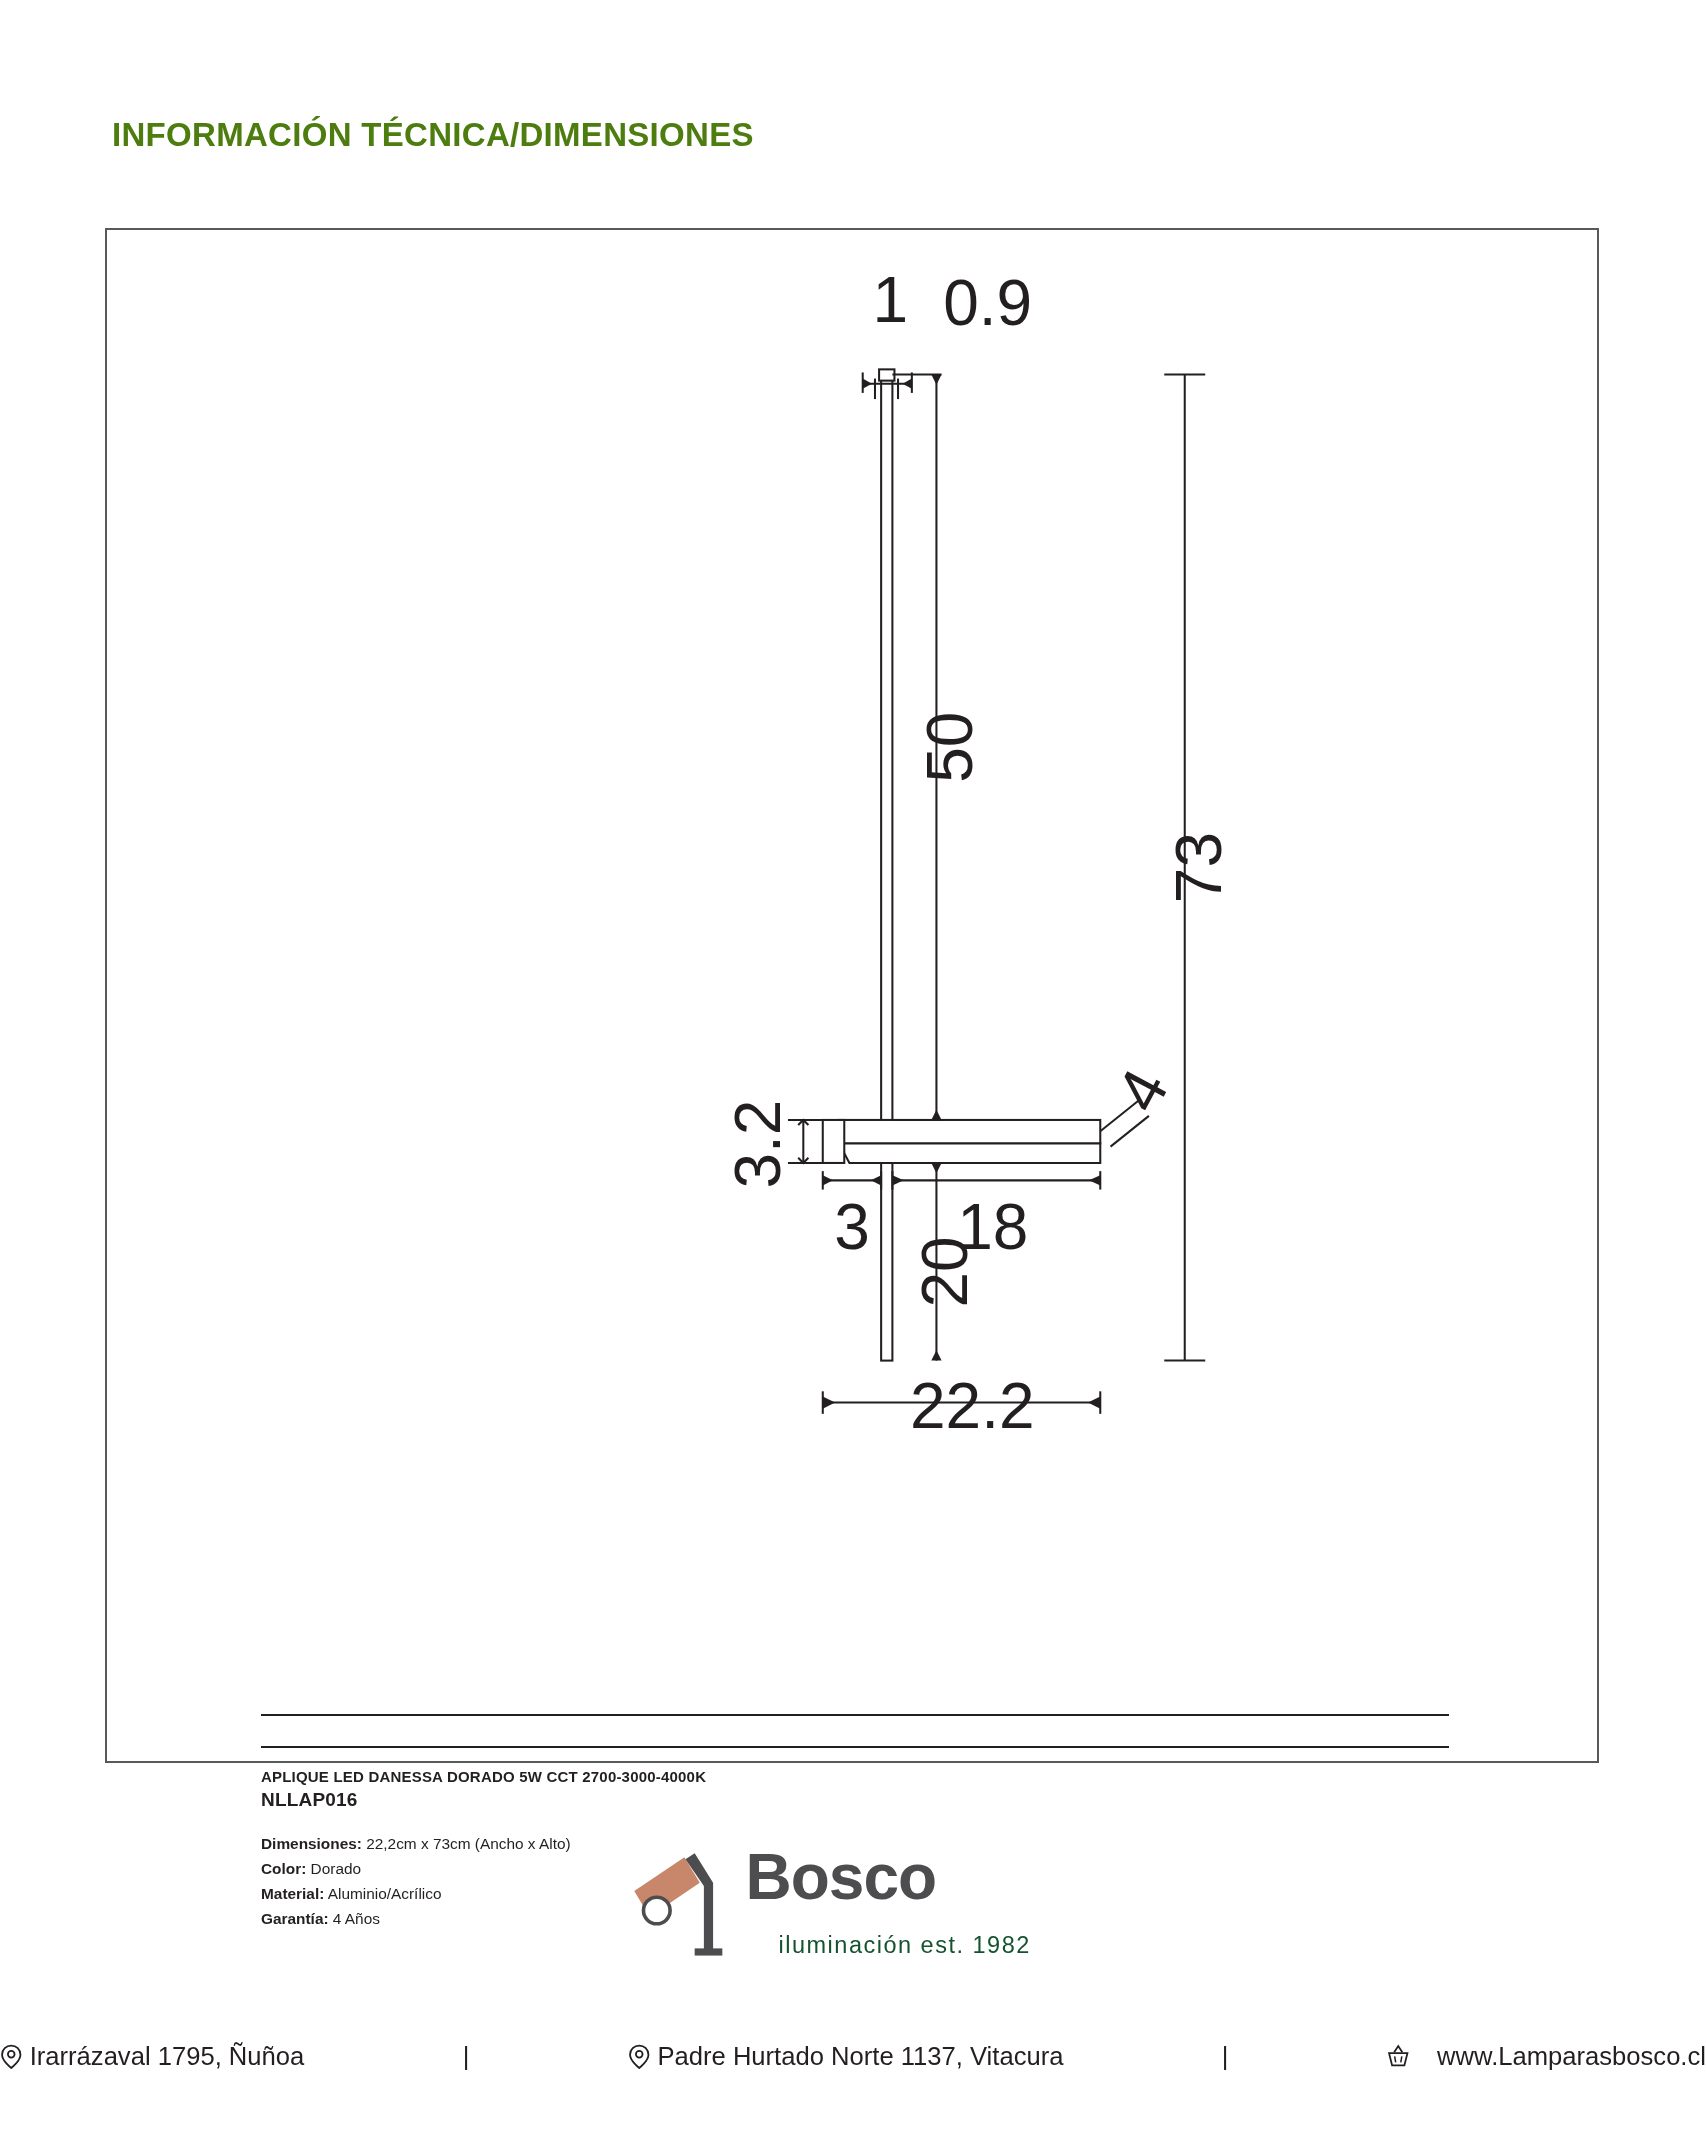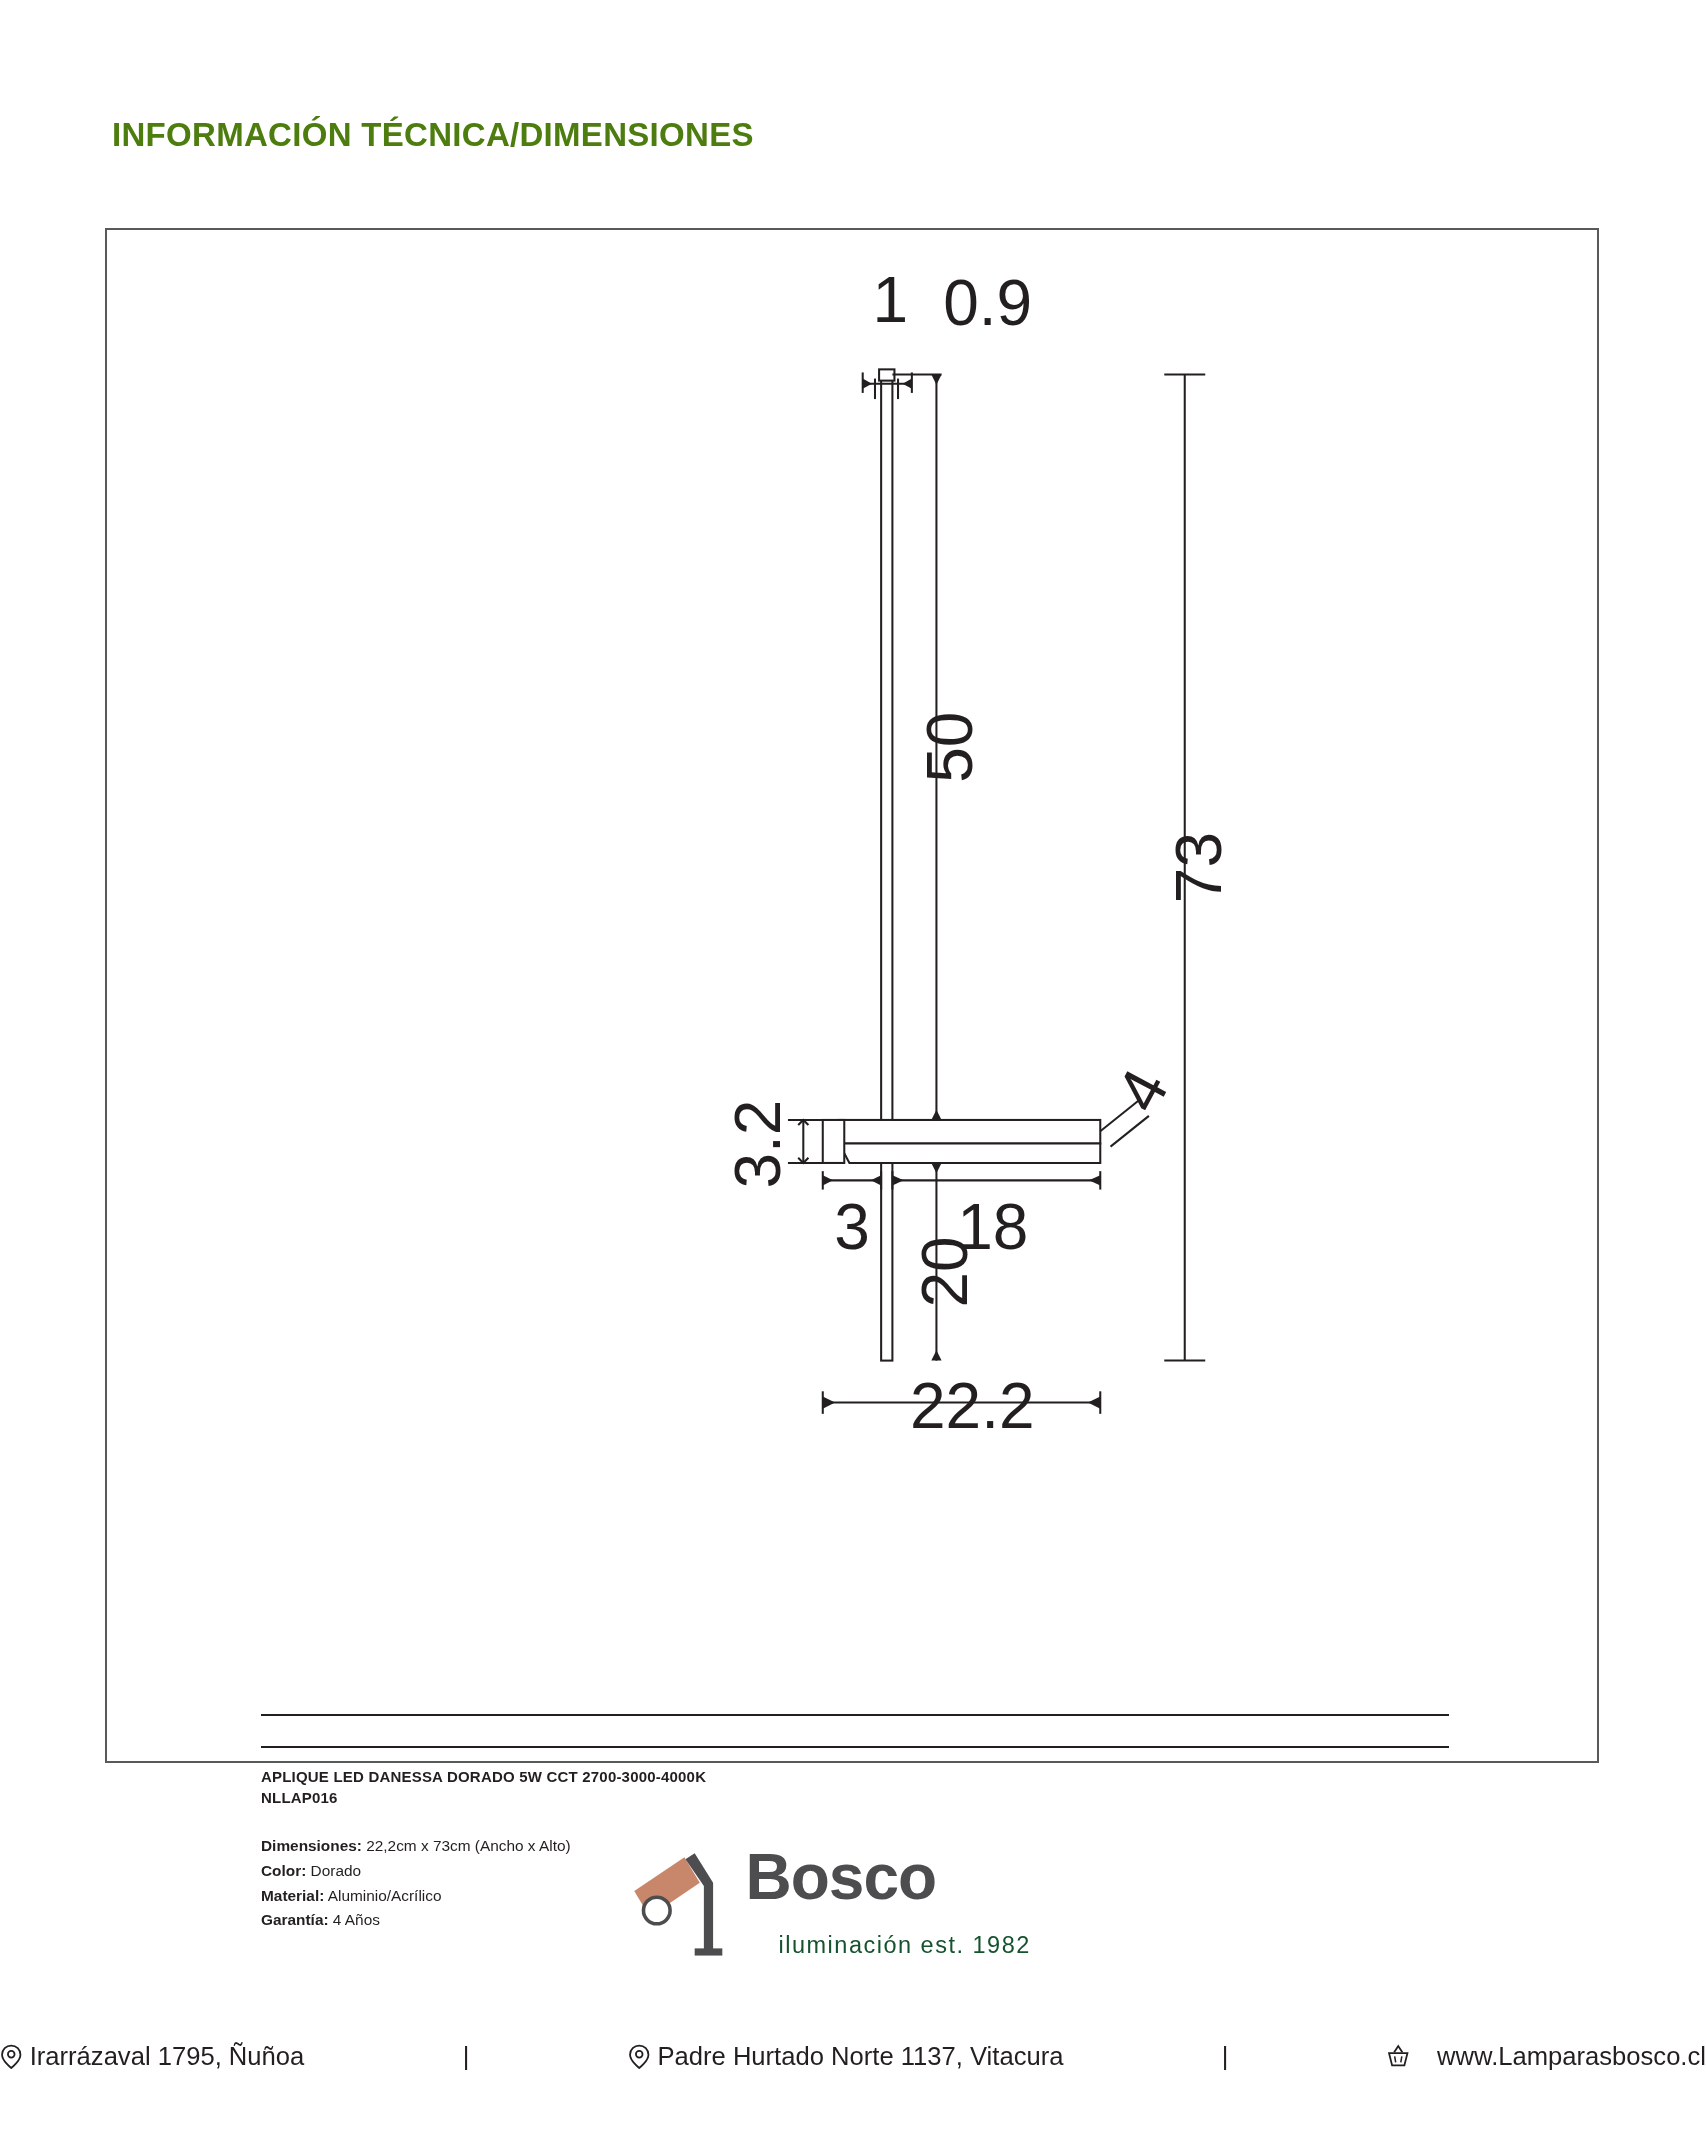--- a/index.html
+++ b/index.html
@@ -78,28 +78,28 @@
     width: 1229px;
   }
   .spec-title {
     font-size: 15px;
     font-weight: bold;
     letter-spacing: 0.2px;
     color: #231f20;
     line-height: 1.42;
   }
   .spec-sku {
-    font-size: 15px;
+    font-size: 19px;
     font-weight: bold;
     letter-spacing: 0.2px;
     color: #231f20;
     line-height: 1.42;
   }
   .spec-list {
-    margin-top: 25px;
+    margin-top: 18px;
     font-size: 15.4px;
     line-height: 1.62;
     color: #231f20;
   }
   .spec-list .k { font-weight: bold; }
 
   
   .logo-wrap {
     position: absolute;
     left: 0;

